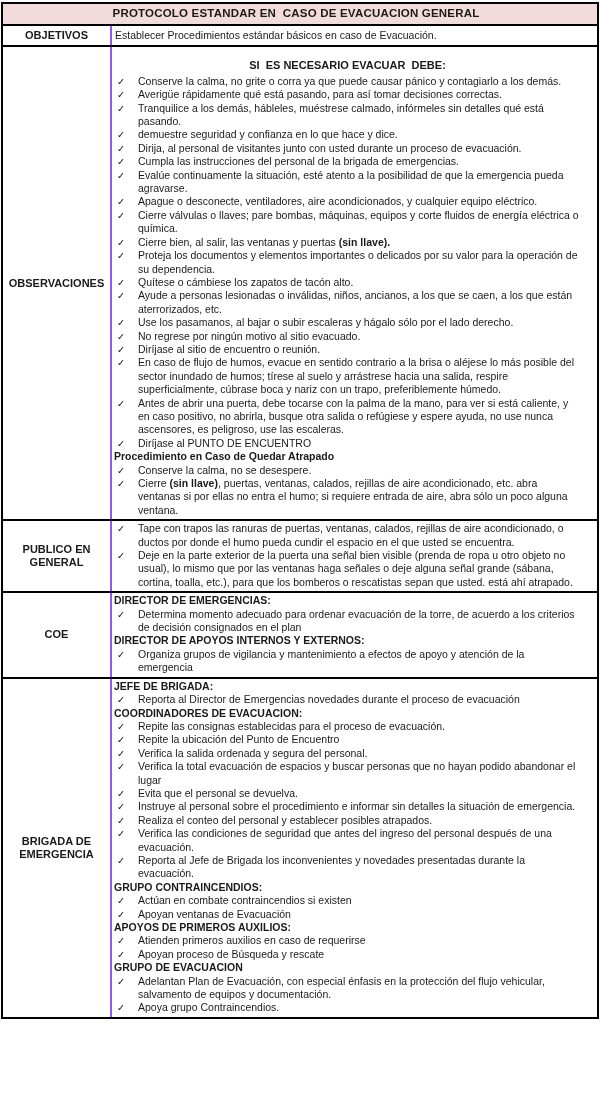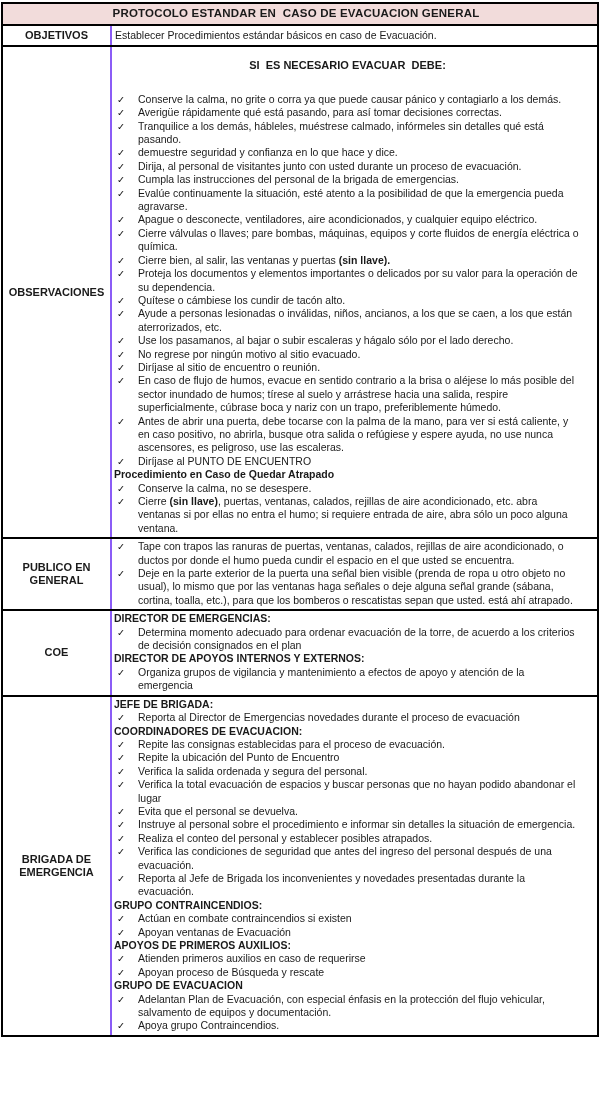--- a/index.html
+++ b/index.html
@@ -26,21 +26,21 @@
     display:flex; align-items:center; justify-content:center;
     text-align:center; font-weight:bold;
     font-size:11px; line-height:13px;
     padding:2px 5px;
   }
   .content-cell { padding:1px 16px 2px 2px; font-size:10.5px; line-height:13.4px; }
   .para { padding:2px 1px 1px 1px; }
   .bhead { font-weight:bold; }
   .center {
     text-align:center; font-weight:bold; font-size:11px;
-    margin-top:11px; margin-bottom:20px; white-space:pre-wrap;
+    margin-top:11px; margin-bottom:2px; white-space:pre-wrap;
   }
   .item { display:flex; }
   .check { flex:0 0 24px; width:24px; padding-left:3px; box-sizing:border-box; font-size:9.5px; }
   .itext { flex:1; padding-right:1px; }
 </style>
 </head>
 <body>
 
 <div class="page">
   <div class="tbl">
@@ -95,21 +95,21 @@
             <div class="item">
               <span class="check">✓</span>
               <span class="itext">Cierre bien, al salir, las ventanas y puertas <b>(sin llave).</b></span>
             </div>
             <div class="item">
               <span class="check">✓</span>
               <span class="itext">Proteja los documentos y elementos importantes o delicados por su valor para la operación de su dependencia.</span>
             </div>
             <div class="item">
               <span class="check">✓</span>
-              <span class="itext">Quítese o cámbiese los cundir de tacón alto.</span>
+              <span class="itext">Quítese o cámbiese los zapatos de tacón alto.</span>
             </div>
             <div class="item">
               <span class="check">✓</span>
               <span class="itext">Ayude a personas lesionadas o inválidas, niños, ancianos, a los que se caen, a los que están aterrorizados, etc.</span>
             </div>
             <div class="item">
               <span class="check">✓</span>
               <span class="itext">Use los pasamanos, al bajar o subir escaleras y hágalo sólo por el lado derecho.</span>
             </div>
             <div class="item">

